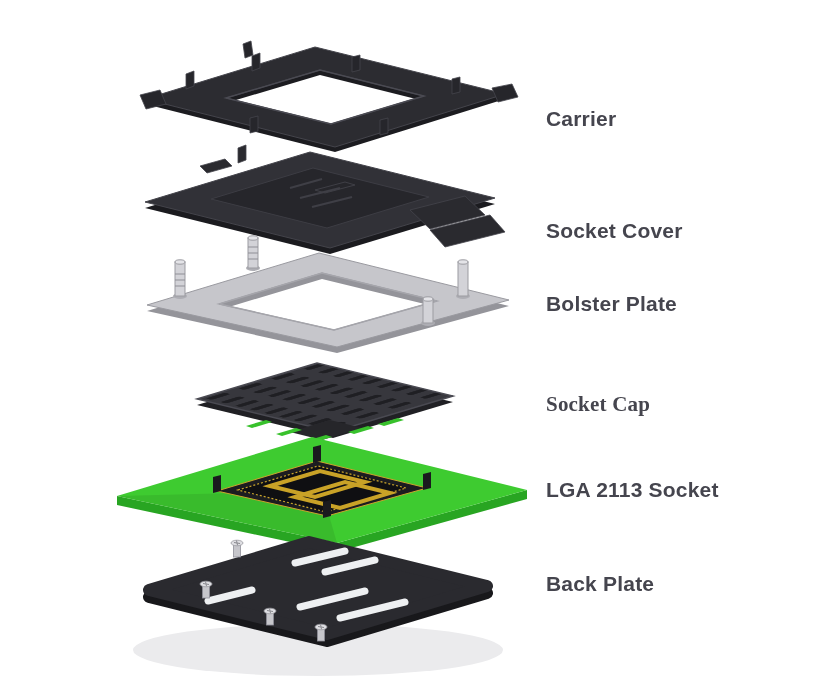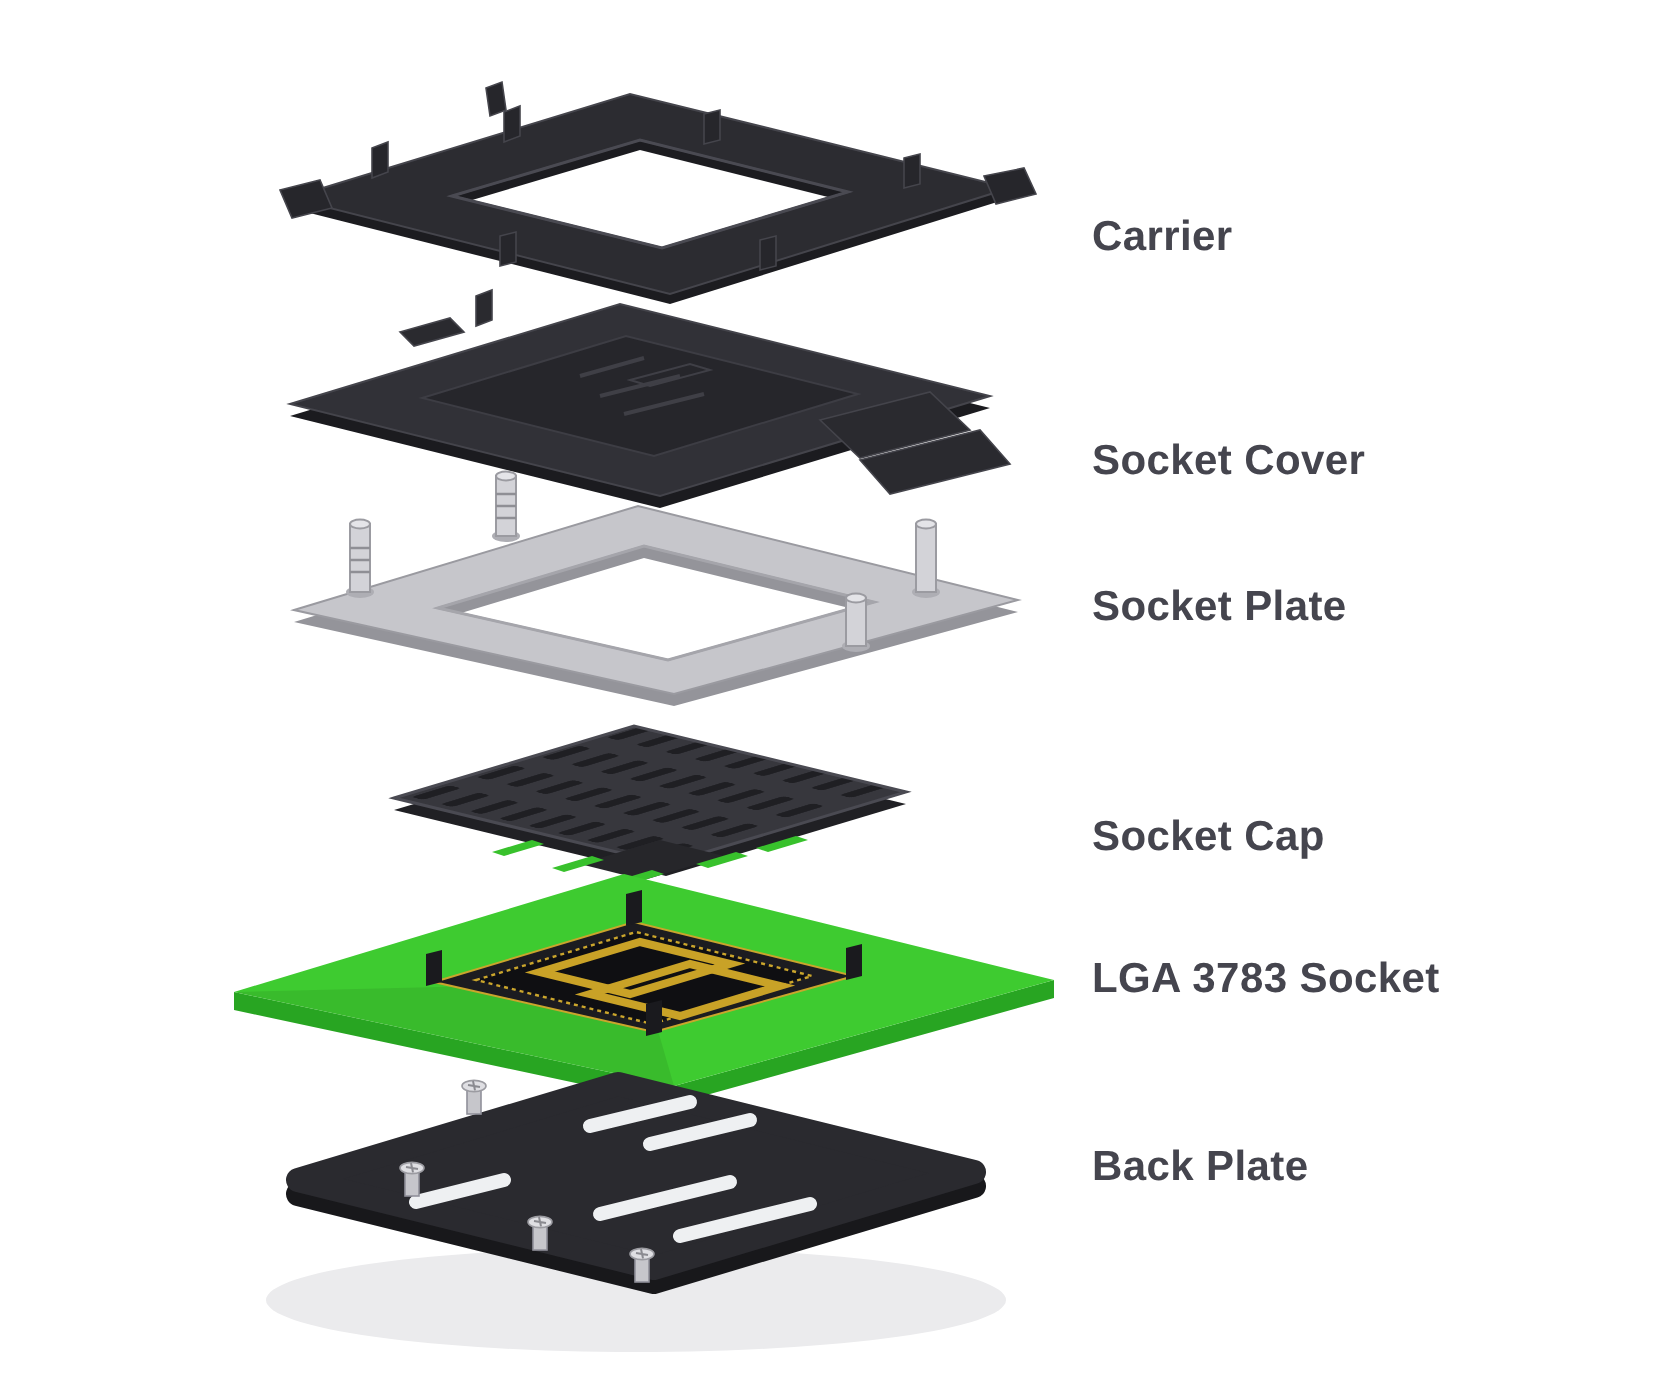--- a/index.html
+++ b/index.html
@@ -16,21 +16,21 @@
     left:546px;
     font-size:21px;
     font-weight:700;
     color:#45454e;
     letter-spacing:.2px;
     white-space:nowrap;
   }
   .lbl-0{top:107px;}
   .lbl-1{top:199px;margin-top:20px;}
   .lbl-2{top:292px;}
-  .lbl-3{top:407px;}
+  .lbl-3{top:392px;font-family:Liberation Serif, serif;}
   .lbl-4{top:478px;}
   .lbl-5{top:572px;}
 </style>
 </head>
 <body>
 
 <div class="stage">
 
   <svg class="diagram-svg" width="831" height="699" viewBox="0 0 831 699">
 
@@ -173,19 +173,19 @@
           <ellipse cx="0" cy="-14" rx="6" ry="2.8" fill="#dfdfe3" stroke="#9b9ba1" stroke-width="0.8"></ellipse>
           <path d="M-3,-14.5 L3,-13.5 M-0.5,-16.5 L0.5,-11.8" stroke="#8a8a90" stroke-width="1"></path>
         </g>
       </g>
     </g>
   </svg>
 
   <div>
     <div class="part-label lbl-0">Carrier</div>
     <div class="part-label lbl-1">Socket Cover</div>
-    <div class="part-label lbl-2">Socket Plate</div>
+    <div class="part-label lbl-2">Bolster Plate</div>
     <div class="part-label lbl-3">Socket Cap</div>
-    <div class="part-label lbl-4">LGA 3783 Socket</div>
+    <div class="part-label lbl-4">LGA 2113 Socket</div>
     <div class="part-label lbl-5">Back Plate</div>
   </div>
 
 </div>
 
 </body></html>

